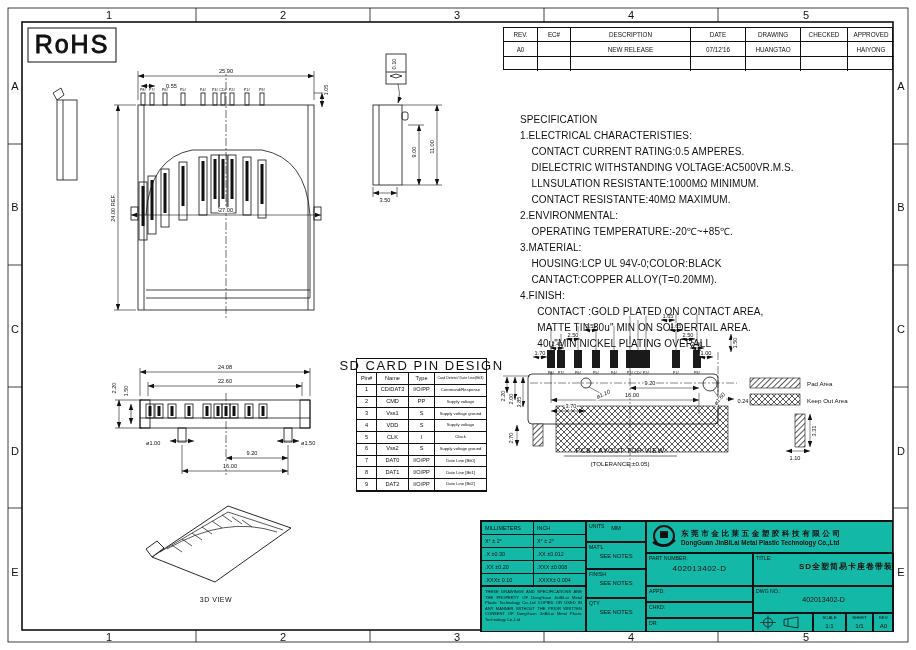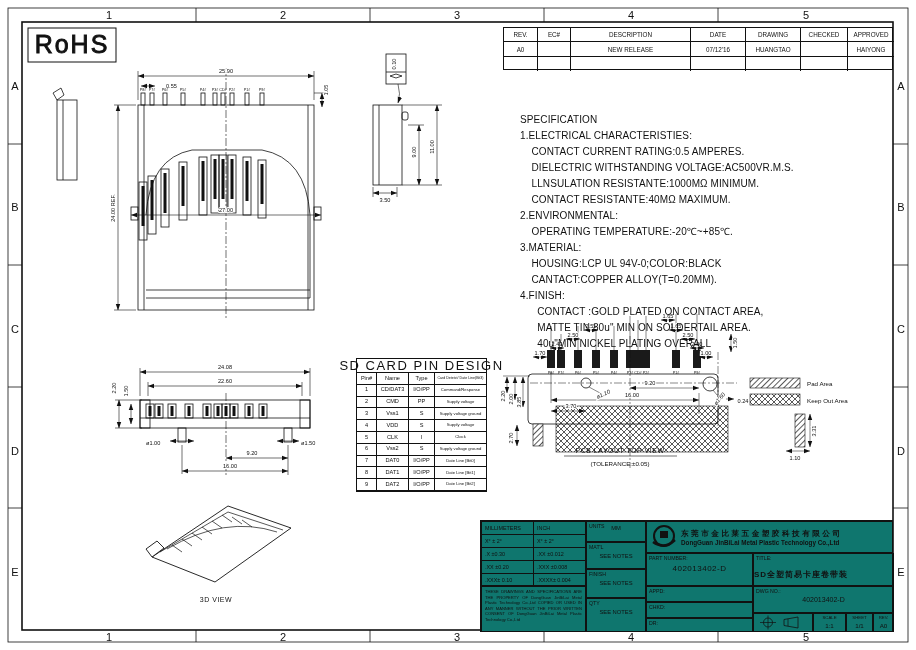--- a/index.html
+++ b/index.html
@@ -35,36 +35,36 @@
     justify-content:center;font-size:13px;letter-spacing:1.5px;white-space:nowrap;}
   .pin-grid{display:grid;grid-template-columns:20px 32px 26px 51px;grid-auto-rows:11.8px;}
   .pin-grid>div{border-right:0.8px solid #111;border-bottom:0.8px solid #111;display:flex;
     align-items:center;justify-content:center;font-size:5.6px;overflow:hidden;text-align:center;line-height:1;}
   .pin-grid>div:nth-child(4n){border-right:none;}
   .pin-grid>div.small{font-size:4.2px;}
   .pin-grid>div.hdr4{font-size:3.6px;}
 
   
   .tblock{position:absolute;left:480px;top:520px;width:413px;height:112px;border:1.5px solid #111;
-    box-sizing:border-box;background:#0f766e;}
+    box-sizing:border-box;background:#14b8a6;}
   .tb{position:absolute;box-sizing:border-box;border:0.7px solid #111;}
   .tol{display:grid;grid-template-columns:52px 51px;grid-auto-rows:13px;}
   .tol>div{border-right:0.7px solid #111;border-bottom:0.7px solid #111;font-size:5.4px;
     display:flex;align-items:center;padding-left:3px;white-space:nowrap;overflow:hidden;}
   .tol>div:nth-child(2n){border-right:none;}
   .legal{font-size:4.1px;line-height:5.5px;padding:2px 3px;text-align:justify;overflow:hidden;}
   .lblv .lab{font-size:5.2px;padding:1px 0 0 2px;}
   .lblv .val{font-size:5.8px;text-align:center;margin-top:3px;}
   .company{display:flex;align-items:center;}
   .cn{font-size:7.6px;font-weight:bold;letter-spacing:2.5px;white-space:nowrap;}
   .en{font-size:6.3px;font-weight:bold;white-space:nowrap;}
   .celllab{font-size:5.2px;padding:1px 0 0 2px;}
   .bigval{font-size:8px;text-align:center;margin-top:3px;letter-spacing:0.5px;}
   .midval{font-size:7px;text-align:center;margin-top:2px;}
-  .cjktitle{font-size:8px;font-weight:bold;text-align:left;margin-top:8px;letter-spacing:1px;}
+  .cjktitle{font-size:8px;font-weight:bold;text-align:right;margin-top:0;letter-spacing:1px;}
   .mini{display:flex;flex-direction:column;align-items:center;}
   .mini .lab{font-size:4.3px;margin-top:1px;}
   .mini .val{font-size:6.2px;margin-top:2px;}
 </style>
 </head>
 <body>
 <div id="sheet">
 
 <svg width="916" height="650" viewBox="0 0 916 650">
   <defs>

